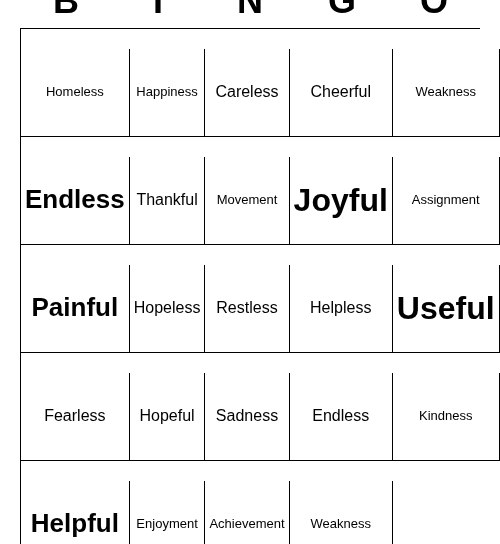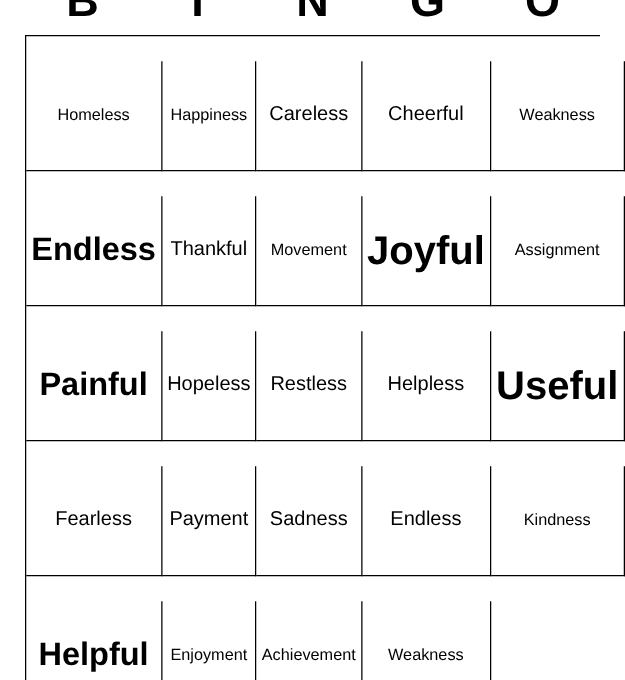--- a/index.html
+++ b/index.html
@@ -133,21 +133,21 @@
       <div class="bingo-cell">
         <span class="cell-text size-medium">Helpless</span>
       </div>
       <div class="bingo-cell">
         <span class="cell-text size-xlarge">Useful</span>
       </div>
       <div class="bingo-cell">
         <span class="cell-text size-medium">Fearless</span>
       </div>
       <div class="bingo-cell">
-        <span class="cell-text size-medium">Payment</span>
+        <span class="cell-text size-medium">Hopeful</span>
       </div>
       <div class="bingo-cell">
         <span class="cell-text size-medium">Sadness</span>
       </div>
       <div class="bingo-cell">
         <span class="cell-text size-medium">Endless</span>
       </div>
       <div class="bingo-cell">
         <span class="cell-text size-small">Kindness</span>
       </div>

